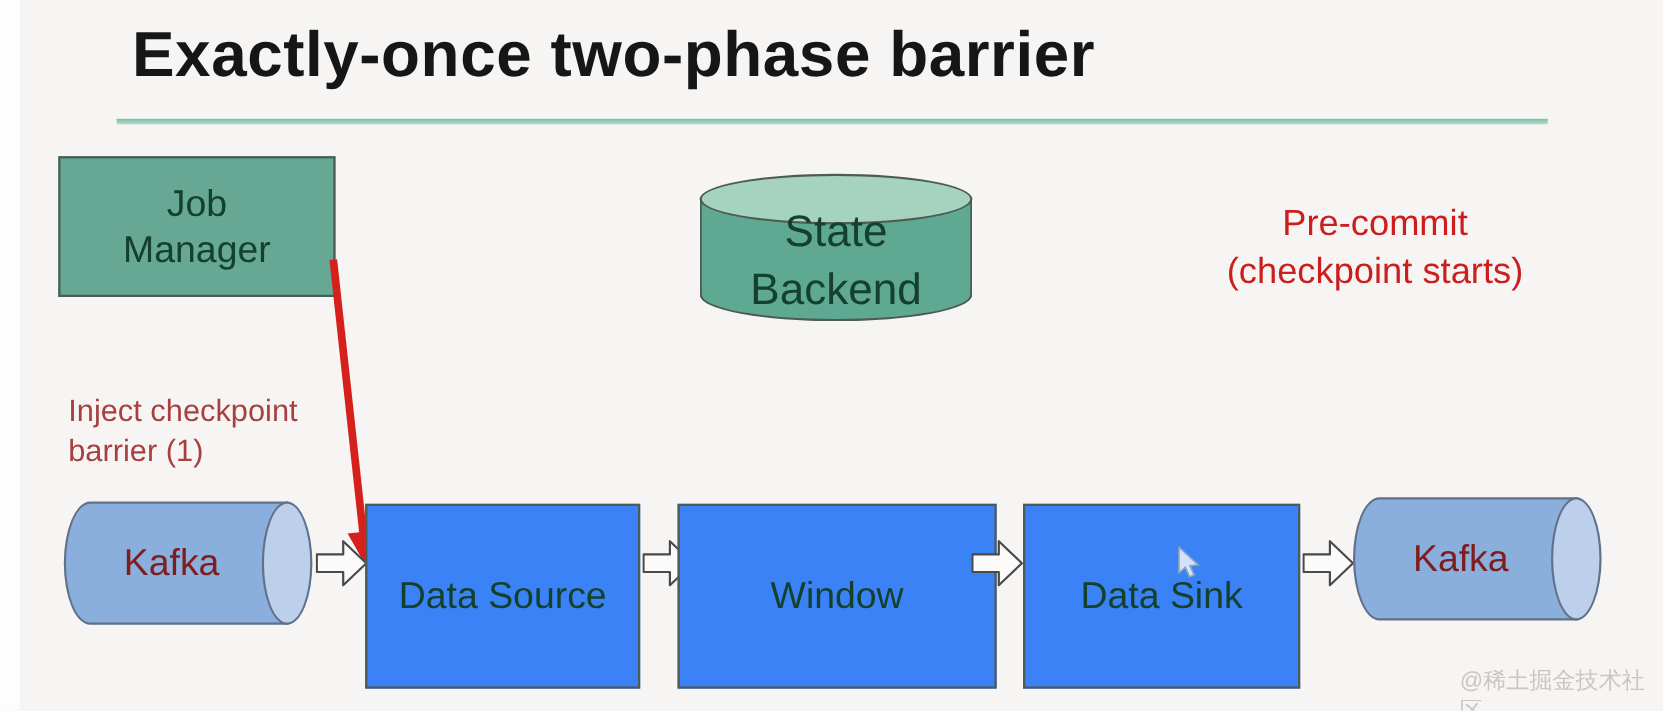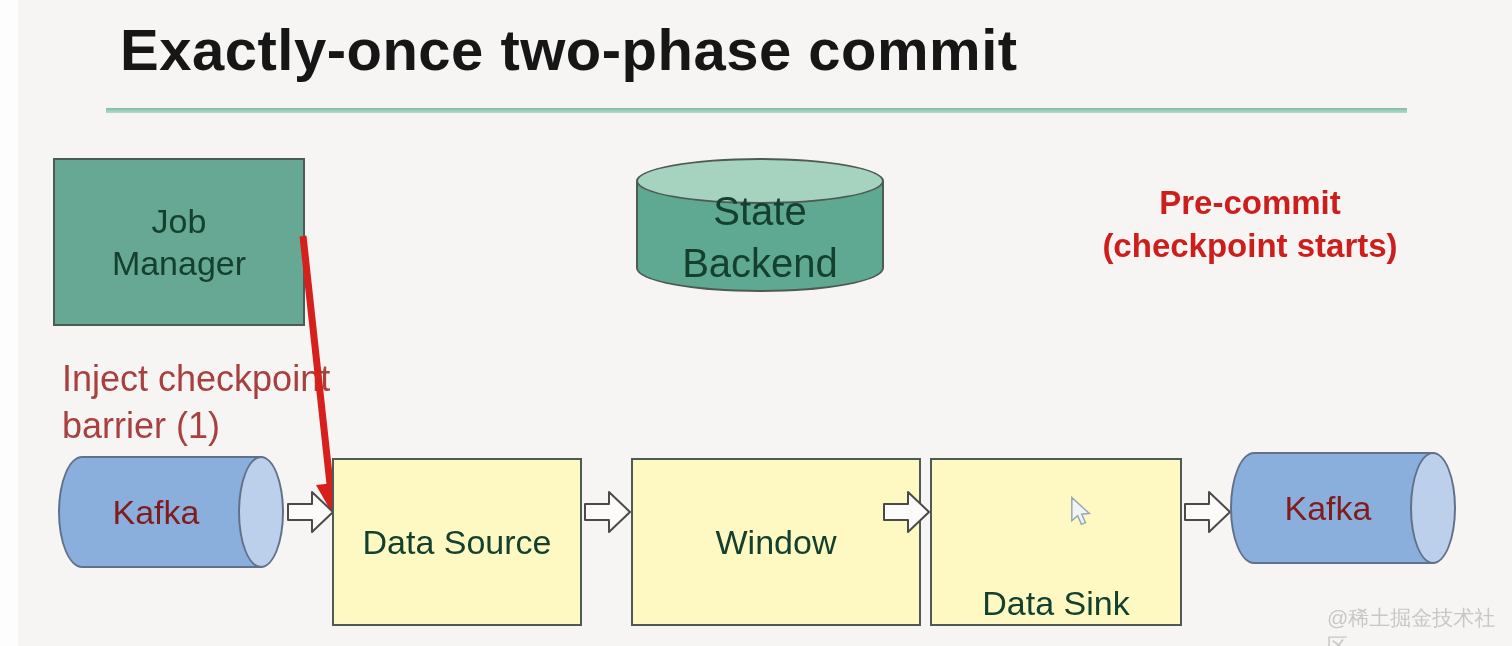--- a/index.html
+++ b/index.html
@@ -18,21 +18,21 @@
     position:absolute;left:106px;top:108px;width:1301px;height:5px;
     background:linear-gradient(#7fbda8,#b5dacb);
   }
   
   .tealbox{
     position:absolute;background:#66a893;border:2px solid #4e5b54;
     display:flex;align-items:center;justify-content:center;
     font-size:34px;color:#14402e;text-align:center;line-height:1.25;
     box-sizing:border-box;
   }
-  .opbox{background:#fef9c3;border-color:#4d5a55;}
+  .opbox{background:#3b82f6;border-color:#4d5a55;}
   
   .cyl-v{position:absolute;}
   .cyl-v .cv-body{
     position:absolute;left:0;top:23px;width:100%;height:111px;box-sizing:border-box;
     background:#5fa892;border:2px solid #4e5b54;border-top:none;
     border-radius:0 0 124px 124px / 0 0 24px 24px;
   }
   .cyl-v .cv-top{
     position:absolute;left:0;top:0;width:100%;height:46px;box-sizing:border-box;
     background:#a6d2c0;border:2px solid #4e5b54;border-radius:50%;
@@ -54,41 +54,41 @@
     background:#bccfeb;border:2px solid #62718a;border-radius:50%;
   }
   .cyl-h .ch-label{
     position:absolute;left:0;top:0;right:30px;bottom:0;
     display:flex;align-items:center;justify-content:center;
     font-size:34px;color:#7f1d1d;
   }
   .flow-arrow{position:absolute;width:48px;height:46px;}
   .phase-label{
     position:absolute;left:1085px;top:182px;width:330px;
-    font-size:33px;font-weight:bold;color:#cd1e1e;
+    font-size:33px;font-weight:normal;color:#cd1e1e;
     text-align:center;line-height:1.3;
   }
   .barrier-label{
     position:absolute;left:62px;top:356px;width:300px;
-    font-size:36px;color:#a84040;line-height:1.3;
+    font-size:28px;color:#a84040;line-height:1.3;
   }
   .watermark{
     position:absolute;left:1327px;top:604px;
     font-size:21px;color:#c9c7c4;
   }
 </style>
 </head>
 <body>
 
 <div class="edge-strip"></div>
 
-<div class="title">Exactly-once two-phase commit</div>
+<div class="title">Exactly-once two-phase barrier</div>
 <div class="title-rule"></div>
 
-<div class="tealbox" style="left:53px;top:158px;width:252px;height:168px;">
+<div class="tealbox" style="left:53px;top:142px;width:252px;height:128px;">
   <span class="pre">Job
 Manager</span>
 </div>
 
 <div class="cyl-v" style="left:636px;top:158px;width:248px;height:134px;">
   <div class="cv-body"></div>
   <div class="cv-top"></div>
   <div class="cv-label pre">State
 Backend</div>
 </div>
@@ -114,29 +114,29 @@
 </svg>
 
 <div class="tealbox opbox" style="left:332px;top:458px;width:250px;height:168px;">
   <span>Data Source</span>
 </div>
 
 <svg class="flow-arrow" style="left:584px;top:489px;" viewBox="0 0 48 46">
   <path d="M1 15 L25 15 L25 3 L46 23 L25 43 L25 31 L1 31 Z" fill="#fcfbfa" stroke="#4a4a4a" stroke-width="2" stroke-linejoin="round"></path>
 </svg>
 
-<div class="tealbox opbox" style="left:631px;top:458px;width:290px;height:168px;">
+<div class="tealbox opbox" style="left:616px;top:458px;width:290px;height:168px;">
   <span>Window</span>
 </div>
 
 <svg class="flow-arrow" style="left:883px;top:489px;" viewBox="0 0 48 46">
   <path d="M1 15 L25 15 L25 3 L46 23 L25 43 L25 31 L1 31 Z" fill="#fcfbfa" stroke="#4a4a4a" stroke-width="2" stroke-linejoin="round"></path>
 </svg>
 
-<div class="tealbox opbox" style="left:930px;top:458px;width:252px;height:168px;align-items:flex-end;">
+<div class="tealbox opbox" style="left:930px;top:458px;width:252px;height:168px;">
   <span>Data Sink</span>
 </div>
 
 <svg class="flow-arrow" style="left:1184px;top:489px;" viewBox="0 0 48 46">
   <path d="M1 15 L25 15 L25 3 L46 23 L25 43 L25 31 L1 31 Z" fill="#fcfbfa" stroke="#4a4a4a" stroke-width="2" stroke-linejoin="round"></path>
 </svg>
 
 <div class="cyl-h" style="left:1230px;top:452px;width:226px;height:112px;">
   <div class="ch-body"></div>
   <div class="ch-cap"></div>

